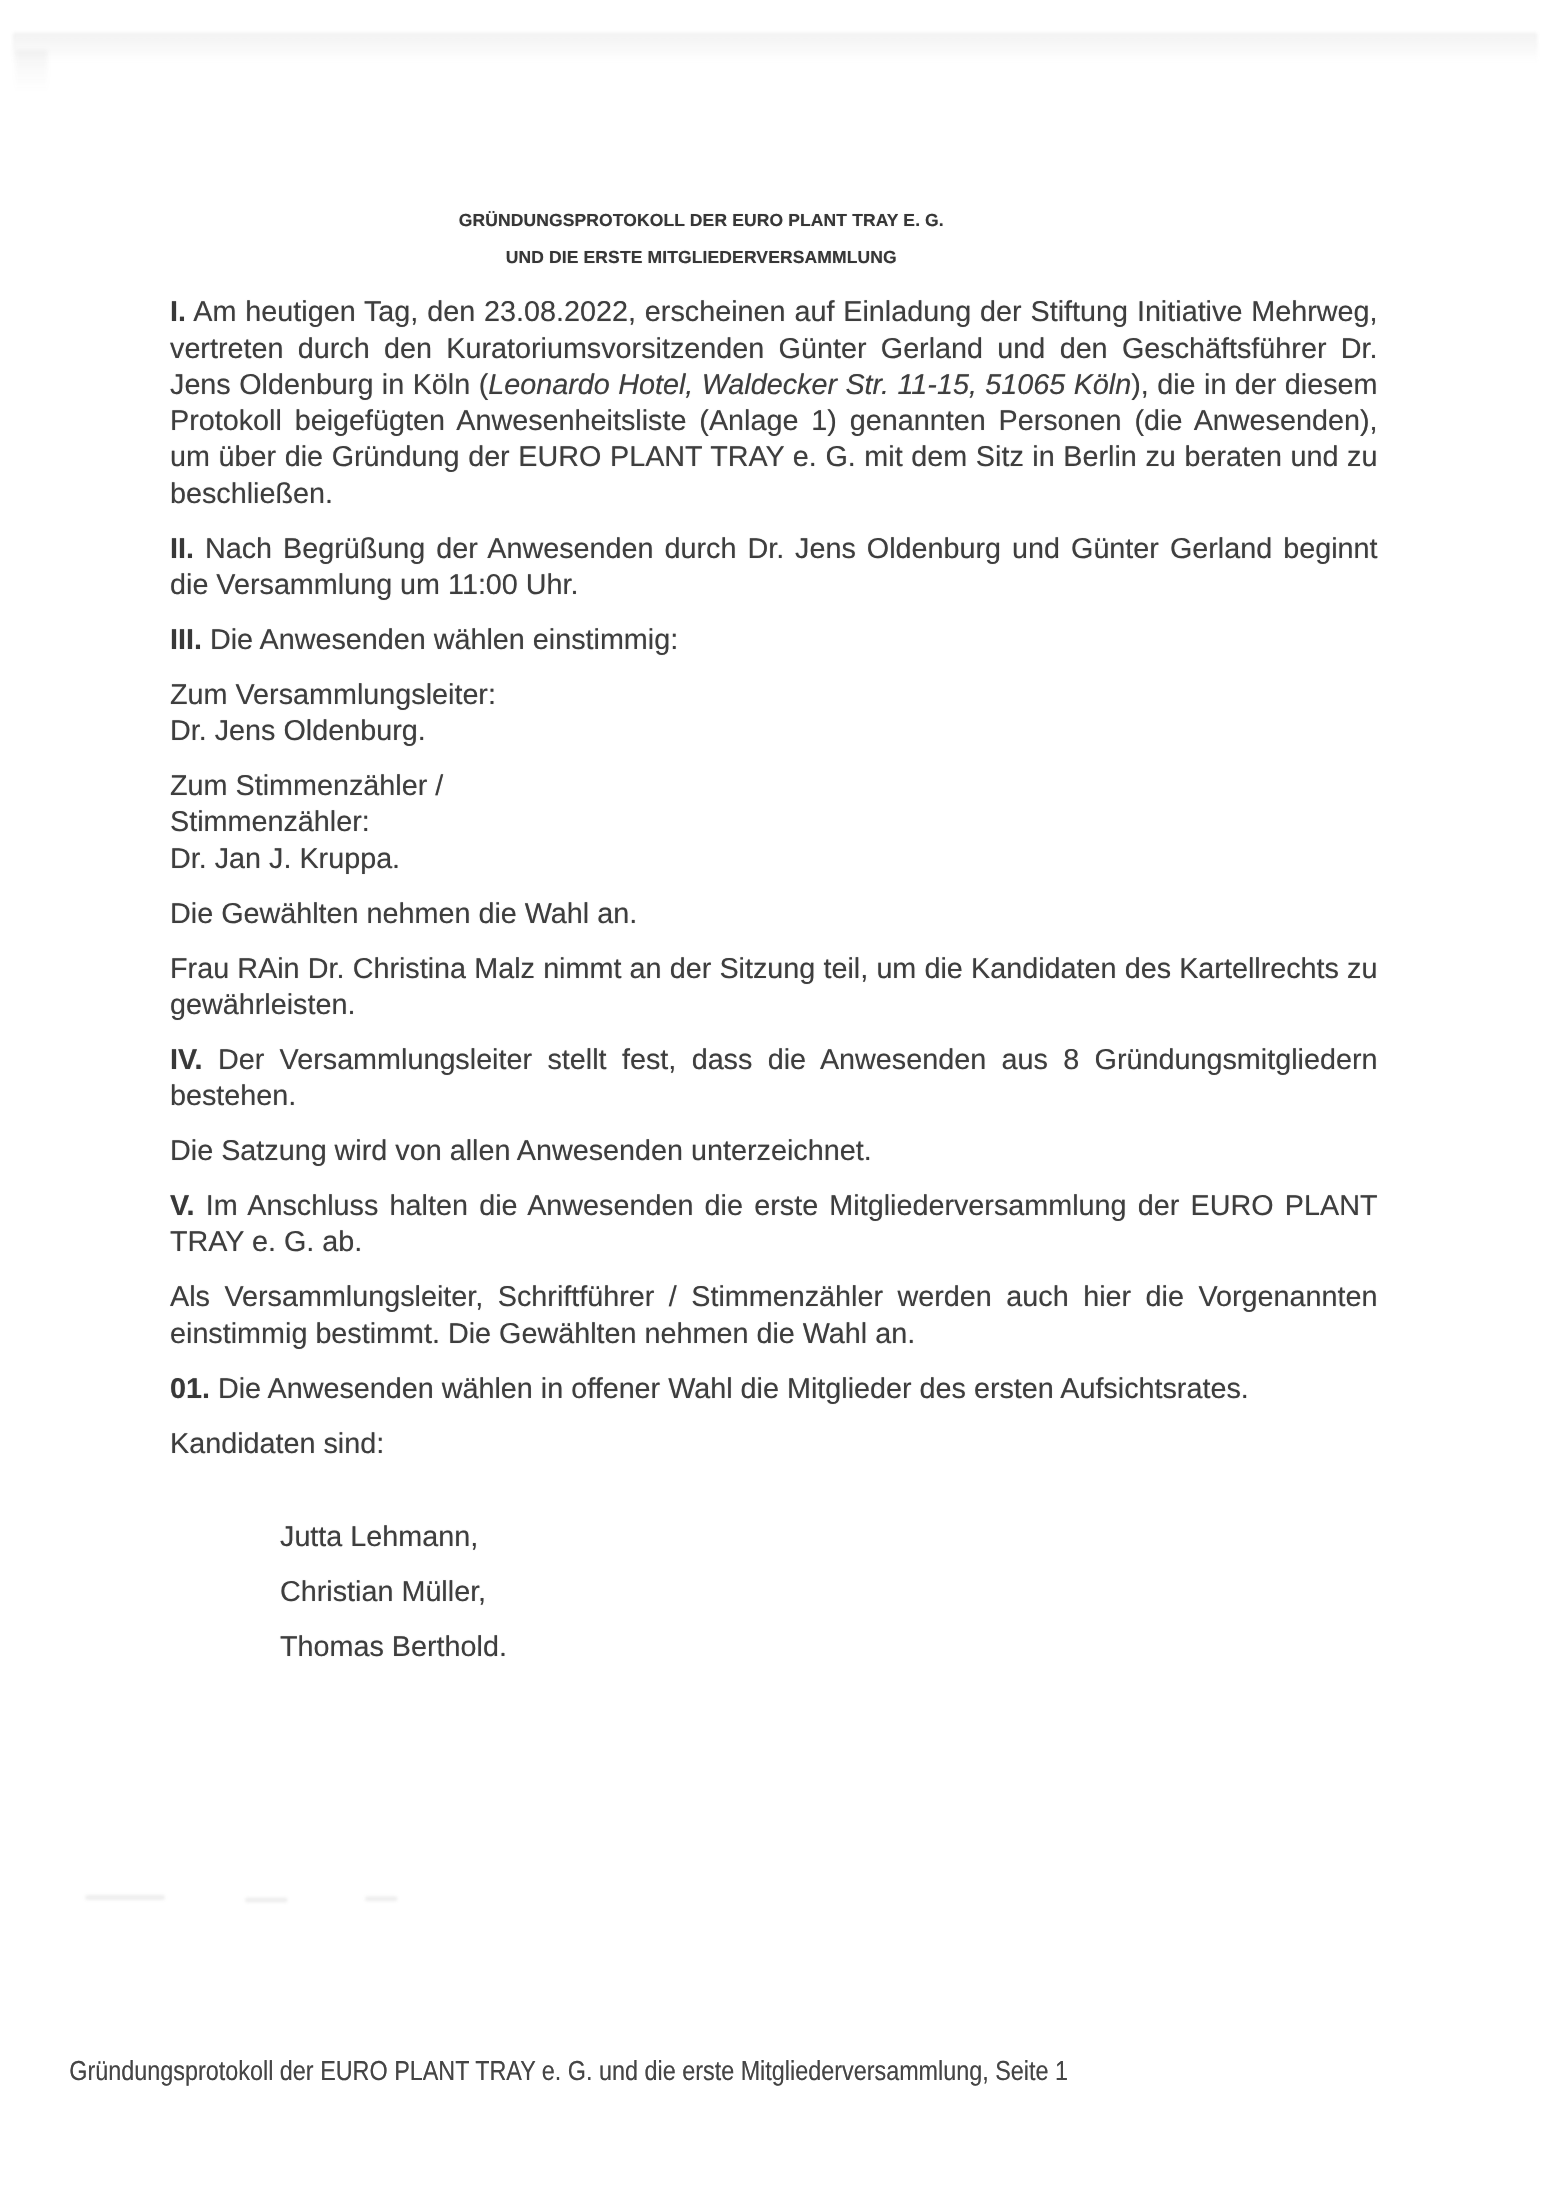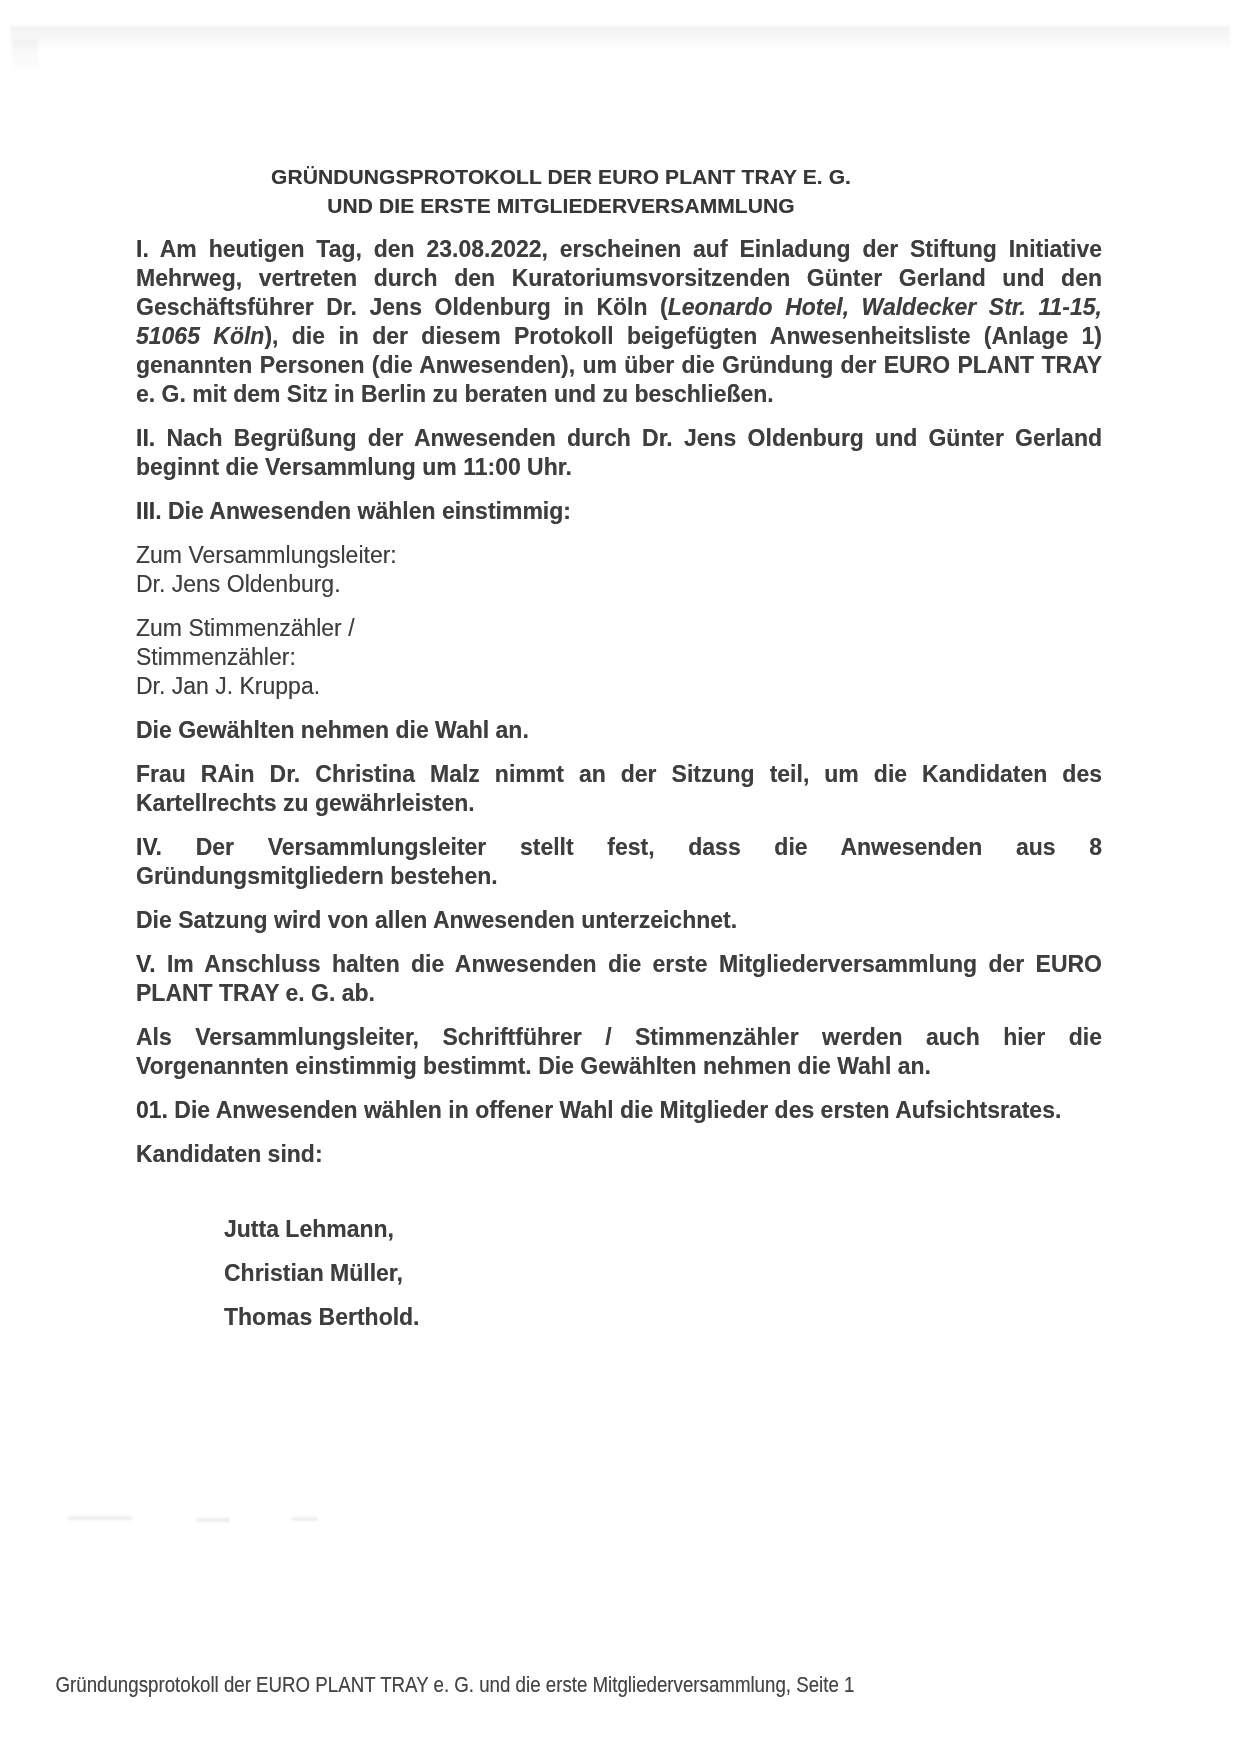--- a/index.html
+++ b/index.html
@@ -53,31 +53,30 @@
     left: 136px;
     width: 966px;
     font-size: 23px;
     line-height: 29px;
     text-shadow: 0 0 0.6px rgba(70,70,70,0.55);
   }
   .doc-title {
     width: 850px;
     text-align: center;
     font-weight: bold;
-    font-size: 21px;
+    font-size: 14px;
     line-height: 29px;
     letter-spacing: 0.1px;
     color: #373737;
     margin: 0 0 15px 0;
   }
   p.body-par {
     margin: 0 0 15px 0;
     text-align: justify;
     text-justify: inter-word;
-    font-weight: bold;
   }
   p.body-par b, .row b { color: #383838; }
   .row {
     display: flex;
     margin: 0 0 15px 0;
     flex-direction: column;
   }
   .row .row-label {
     flex: none;
     width: 330px;
@@ -95,21 +94,20 @@
   .footer {
     position: absolute;
     top: 1643px;
     left: 0;
     width: 986px;
     text-align: center;
     font-size: 22px;
     line-height: 27px;
     color: #454545;
     text-shadow: 0 0 0.5px rgba(70,70,70,0.5);
-    margin-top: 28px;
   }
   .footer .footer-inner {
     display: inline-block;
     transform: translateX(-38px) scaleX(0.85);
     transform-origin: center;
     white-space: nowrap;
   }
 </style>
 </head>
 <body>

